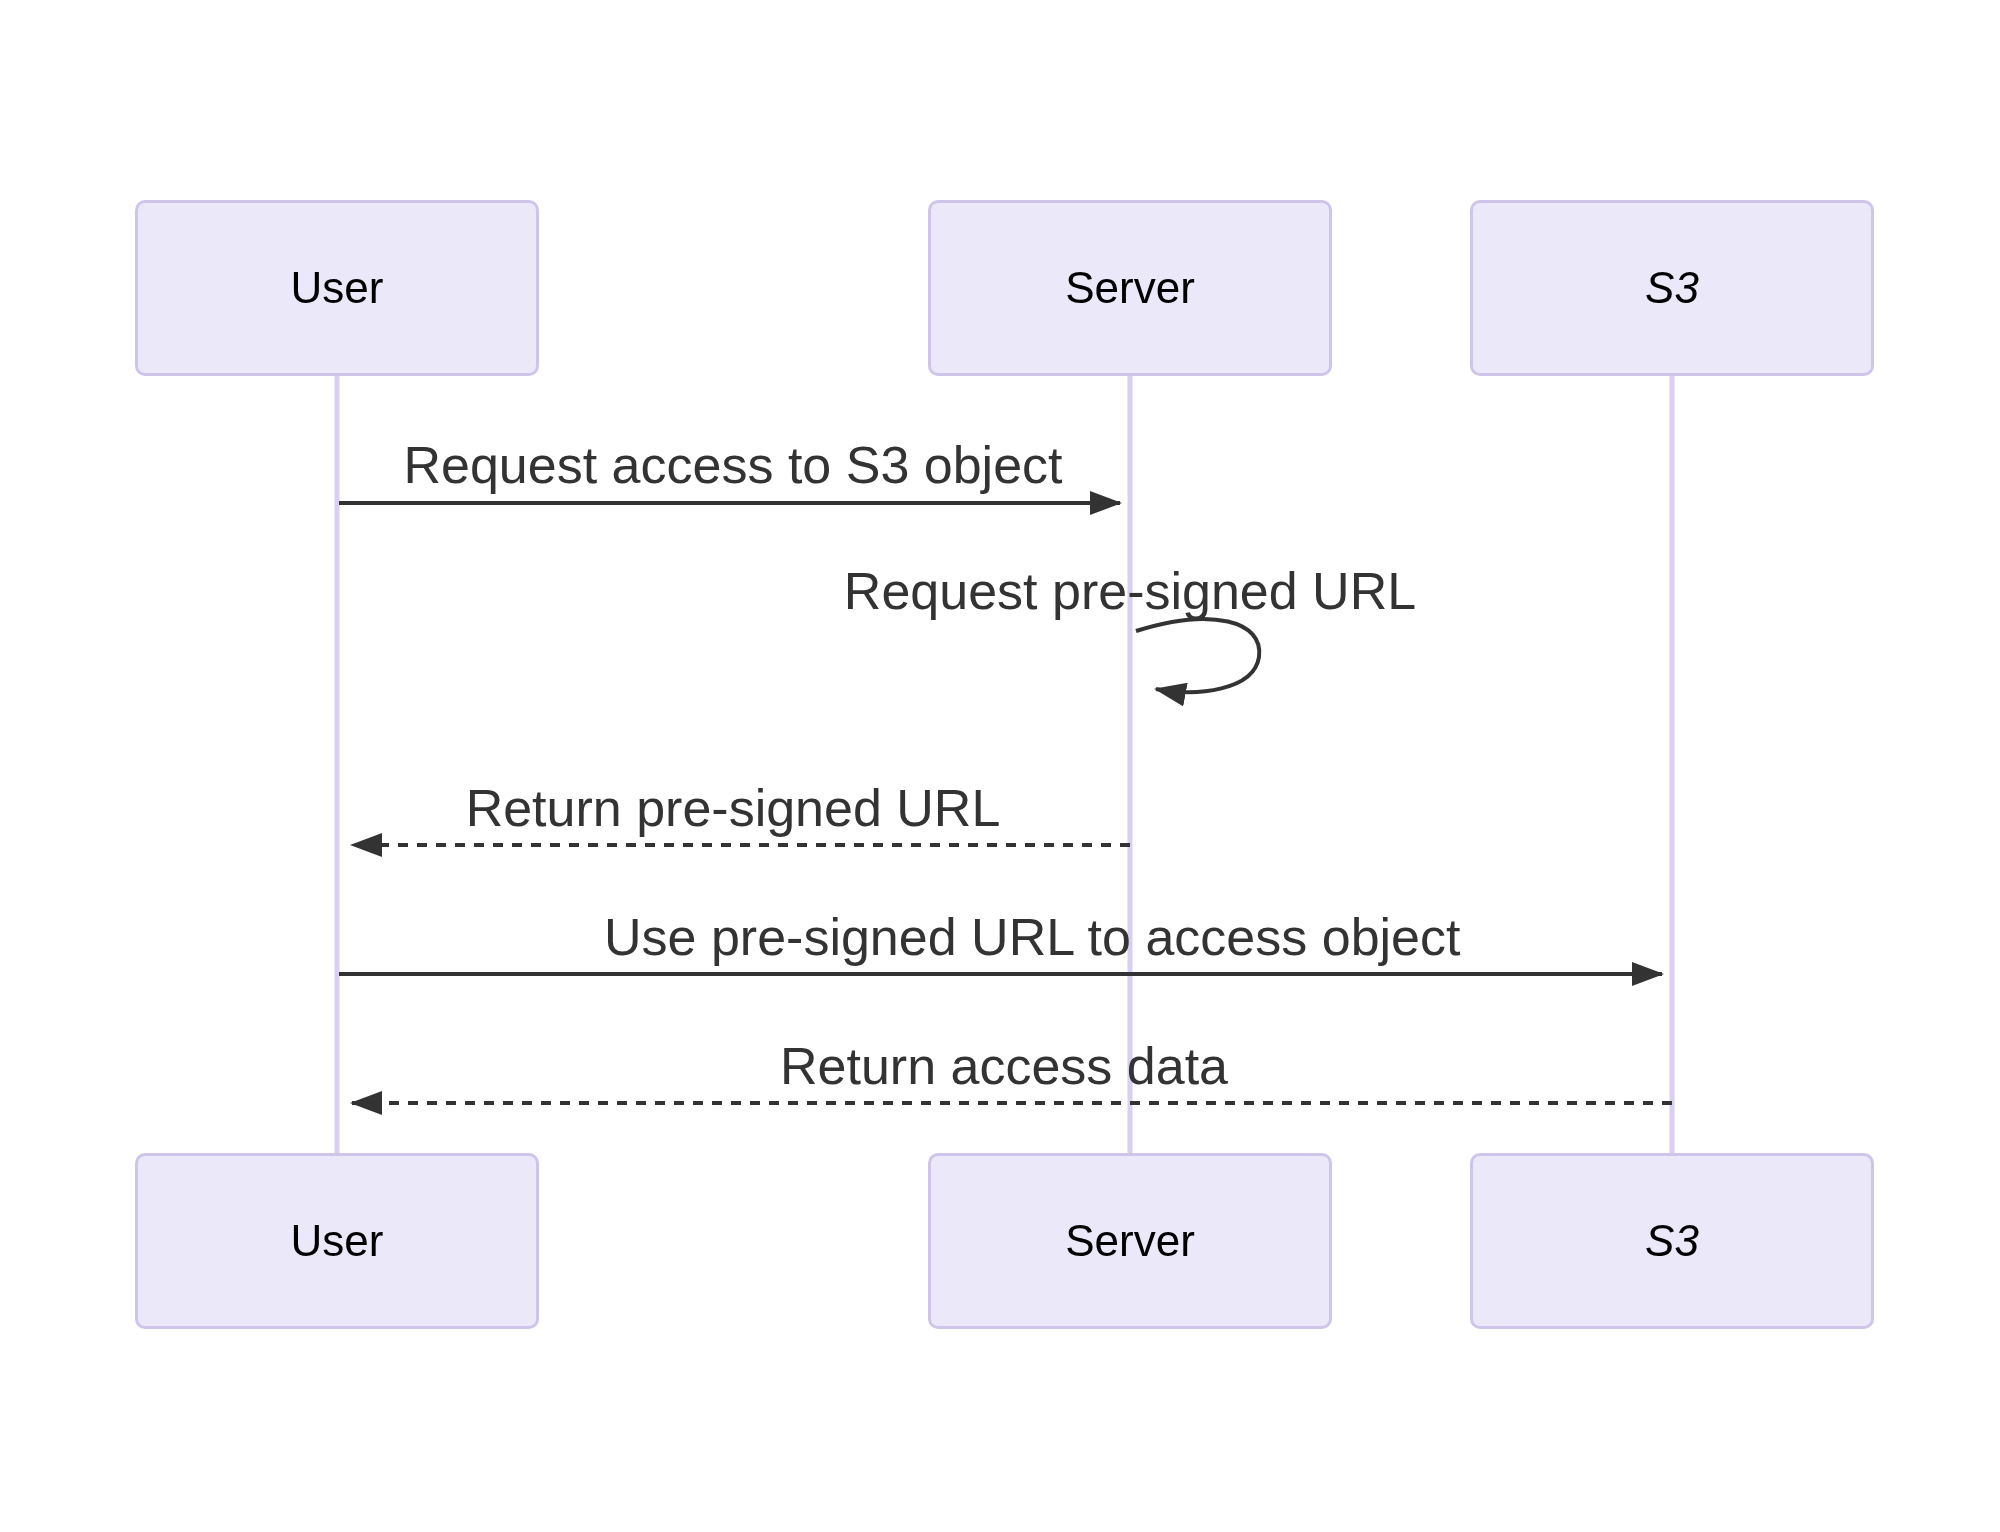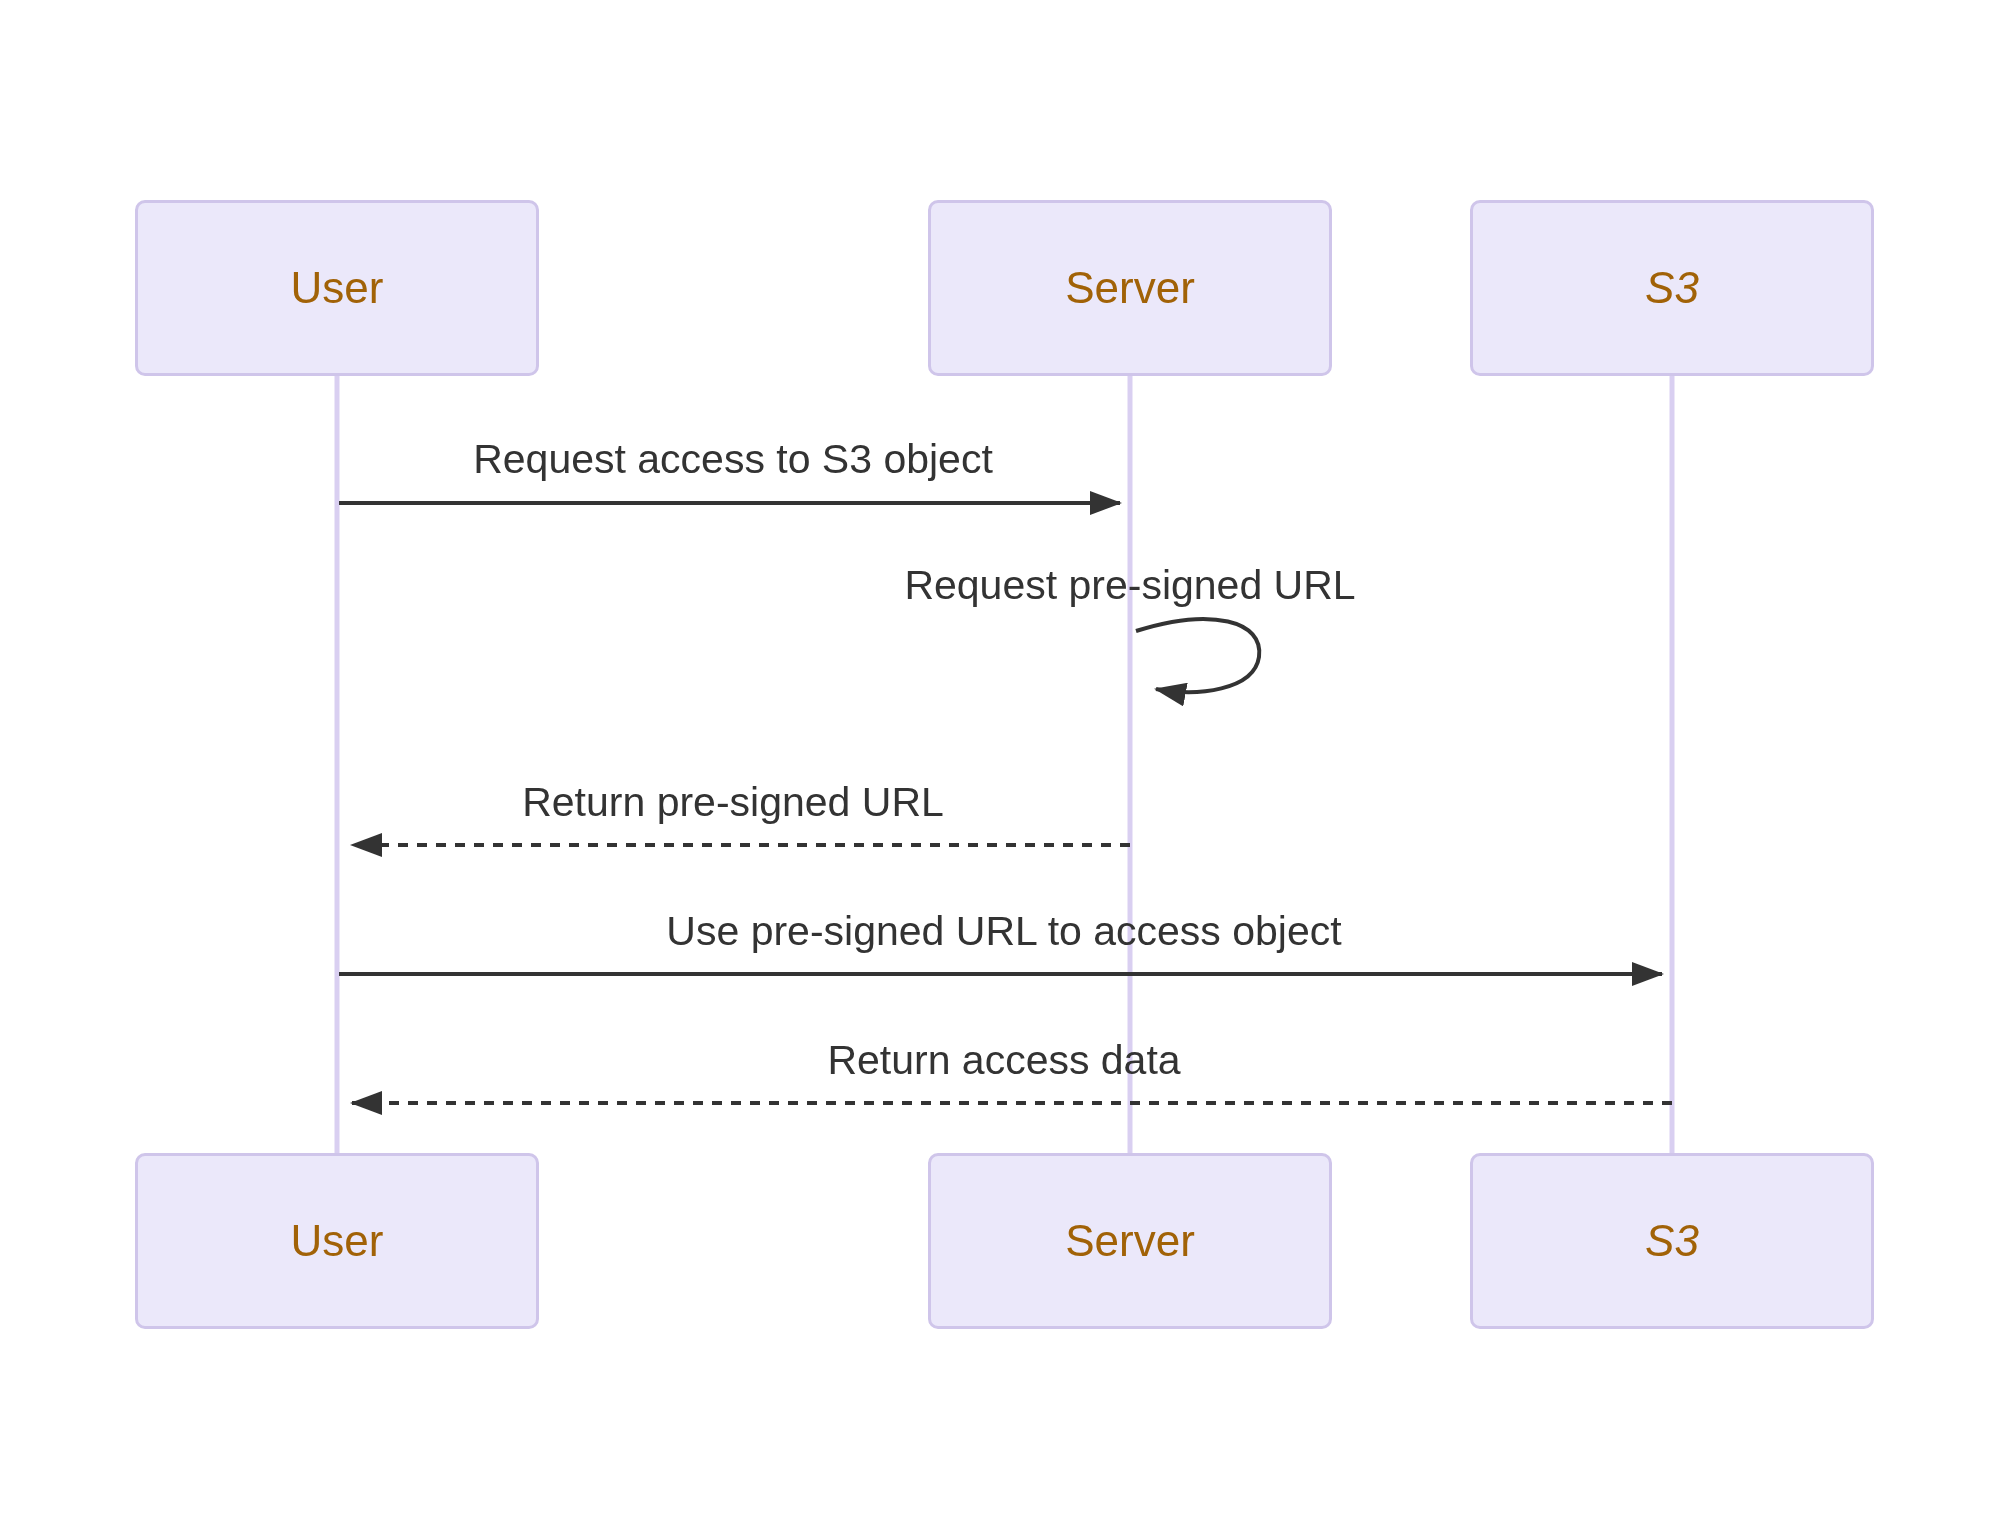--- a/index.html
+++ b/index.html
@@ -16,32 +16,32 @@
     width: 404px;
     height: 176px;
     background: #EBE8FA;
     border: 3px solid #CFC5EA;
     border-radius: 10px;
     box-sizing: border-box;
     display: flex;
     align-items: center;
     justify-content: center;
     font-size: 44px;
-    color: #a16207;
+    color: #000000;
     z-index: 2;
   }
   .actor.col-user   { left: 135px; }
   .actor.col-server { left: 928px; }
   .actor.col-s3     { left: 1470px; font-style: italic; }
   .actor.row-top    { top: 200px; }
   .actor.row-bottom { top: 1153px; }
   .msg-label {
     position: absolute;
     text-align: center;
-    font-size: 41px;
+    font-size: 52px;
     color: #333333;
     line-height: 1.1;
     white-space: nowrap;
     z-index: 3;
   }
   .lbl-1 { left: 333px;  width: 800px; top: 437px; }
   .lbl-2 { left: 830px;  width: 600px; top: 563px; }
   .lbl-3 { left: 333px;  width: 800px; top: 780px; }
   .lbl-4 { left: 604px;  width: 800px; top: 909px; }
   .lbl-5 { left: 604px;  width: 800px; top: 1038px; }

